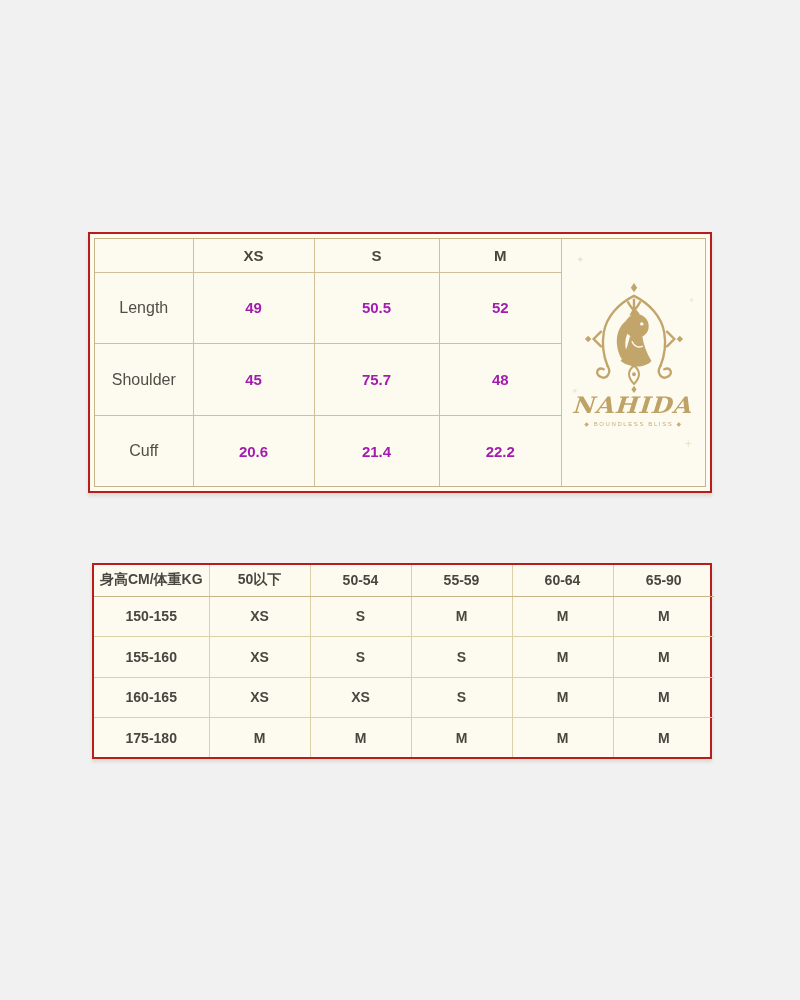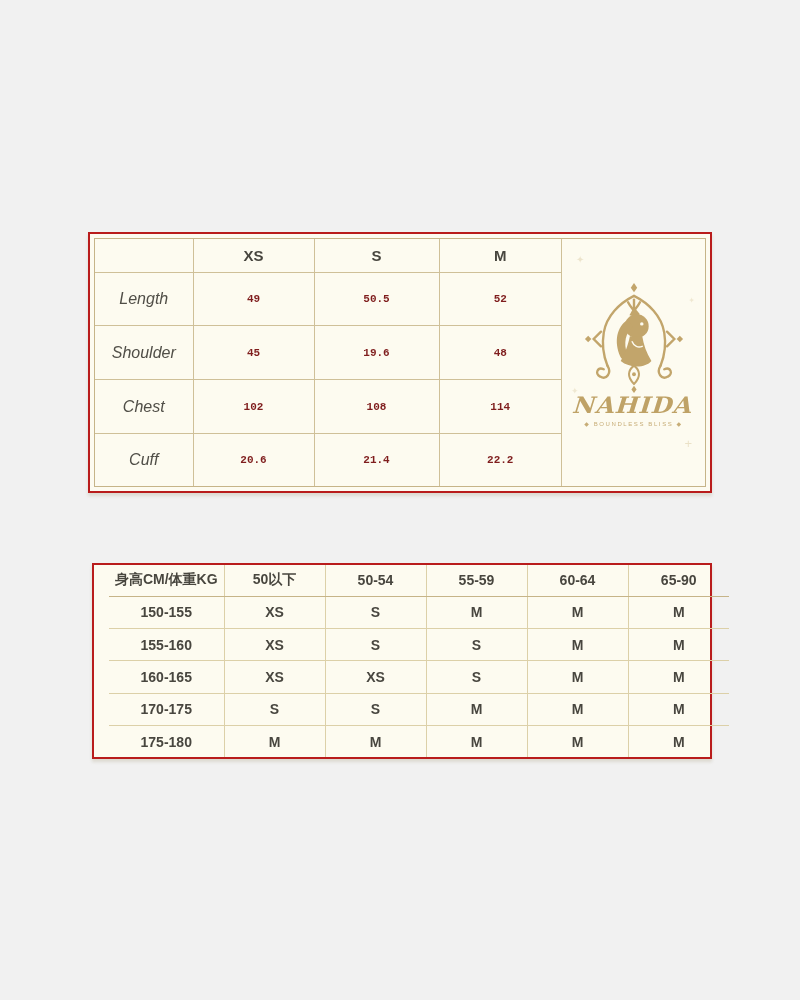--- a/index.html
+++ b/index.html
@@ -28,22 +28,22 @@
   table.m{
     border-collapse:collapse;border:hidden;
     table-layout:fixed;width:466px;height:100%;
   }
   table.m th,table.m td{
     border:1px solid #cfc098;
     text-align:center;vertical-align:middle;padding:0;
   }
   table.m thead tr{height:33px;}
   table.m thead th{font-size:15px;font-weight:bold;color:#48463f;}
-  table.m td.rl{font-size:16px;font-weight:normal;color:#504e47;font-style:italic;}
-  table.m td.v{font-size:11px;font-weight:bold;color:#7f1d1d;font-family:Liberation Mono, monospace;}
+  table.m td.rl{font-size:16px;font-weight:normal;color:#504e47;}
+  table.m td.v{font-size:15px;font-weight:bold;color:#a21caf;}
   
   .logo-cell{
     flex:1;position:relative;
     border-left:1px solid #cfc098;
     display:flex;flex-direction:column;align-items:center;
   }
   .emblem{margin-top:42px;}
   .logo-name{
     font-family:"DejaVu Serif","Liberation Serif",serif;
     font-style:italic;font-weight:bold;
@@ -58,21 +58,21 @@
   }
   .sparkle{position:absolute;color:#c9b27c;line-height:1;}
   .s1{top:16px;left:14px;font-size:10px;opacity:.30;}
   .s2{top:58px;right:10px;font-size:8px;opacity:.25;}
   .s3{top:148px;left:9px;font-size:9px;opacity:.25;}
   .s4{top:198px;right:13px;font-size:13px;opacity:.35;}
   
   .panel-bottom{left:92px;top:563px;width:620px;height:196px;}
   table.f{
     border-collapse:collapse;border:hidden;
-    table-layout:fixed;width:100%;height:100%;margin-left:15px;
+    table-layout:fixed;width:100%;height:100%;
   }
   table.f th,table.f td{
     border:1px solid #dcd0a8;
     text-align:center;vertical-align:middle;padding:0;
     font-size:14px;font-weight:bold;color:#48463f;
   }
   table.f thead tr{height:31px;}
   table.f thead th{border-bottom:1px solid #c6b488;}
 </style>
 </head>
@@ -99,28 +99,22 @@
       <tbody>
         <tr>
           <td class="rl">Length</td>
           <td class="v">49</td>
           <td class="v">50.5</td>
           <td class="v">52</td>
         </tr>
         <tr>
           <td class="rl">Shoulder</td>
           <td class="v">45</td>
-          <td class="v">19.6</td>
+          <td class="v">75.7</td>
           <td class="v">48</td>
-        </tr>
-        <tr>
-          <td class="rl">Chest</td>
-          <td class="v">102</td>
-          <td class="v">108</td>
-          <td class="v">114</td>
         </tr>
         <tr>
           <td class="rl">Cuff</td>
           <td class="v">20.6</td>
           <td class="v">21.4</td>
           <td class="v">22.2</td>
         </tr>
       </tbody>
     </table>
 
@@ -212,28 +206,20 @@
       </tr>
       <tr>
         <td>160-165</td>
         <td>XS</td>
         <td>XS</td>
         <td>S</td>
         <td>M</td>
         <td>M</td>
       </tr>
       <tr>
-        <td>170-175</td>
-        <td>S</td>
-        <td>S</td>
-        <td>M</td>
-        <td>M</td>
-        <td>M</td>
-      </tr>
-      <tr>
         <td>175-180</td>
         <td>M</td>
         <td>M</td>
         <td>M</td>
         <td>M</td>
         <td>M</td>
       </tr>
     </tbody>
   </table>
 </section>

